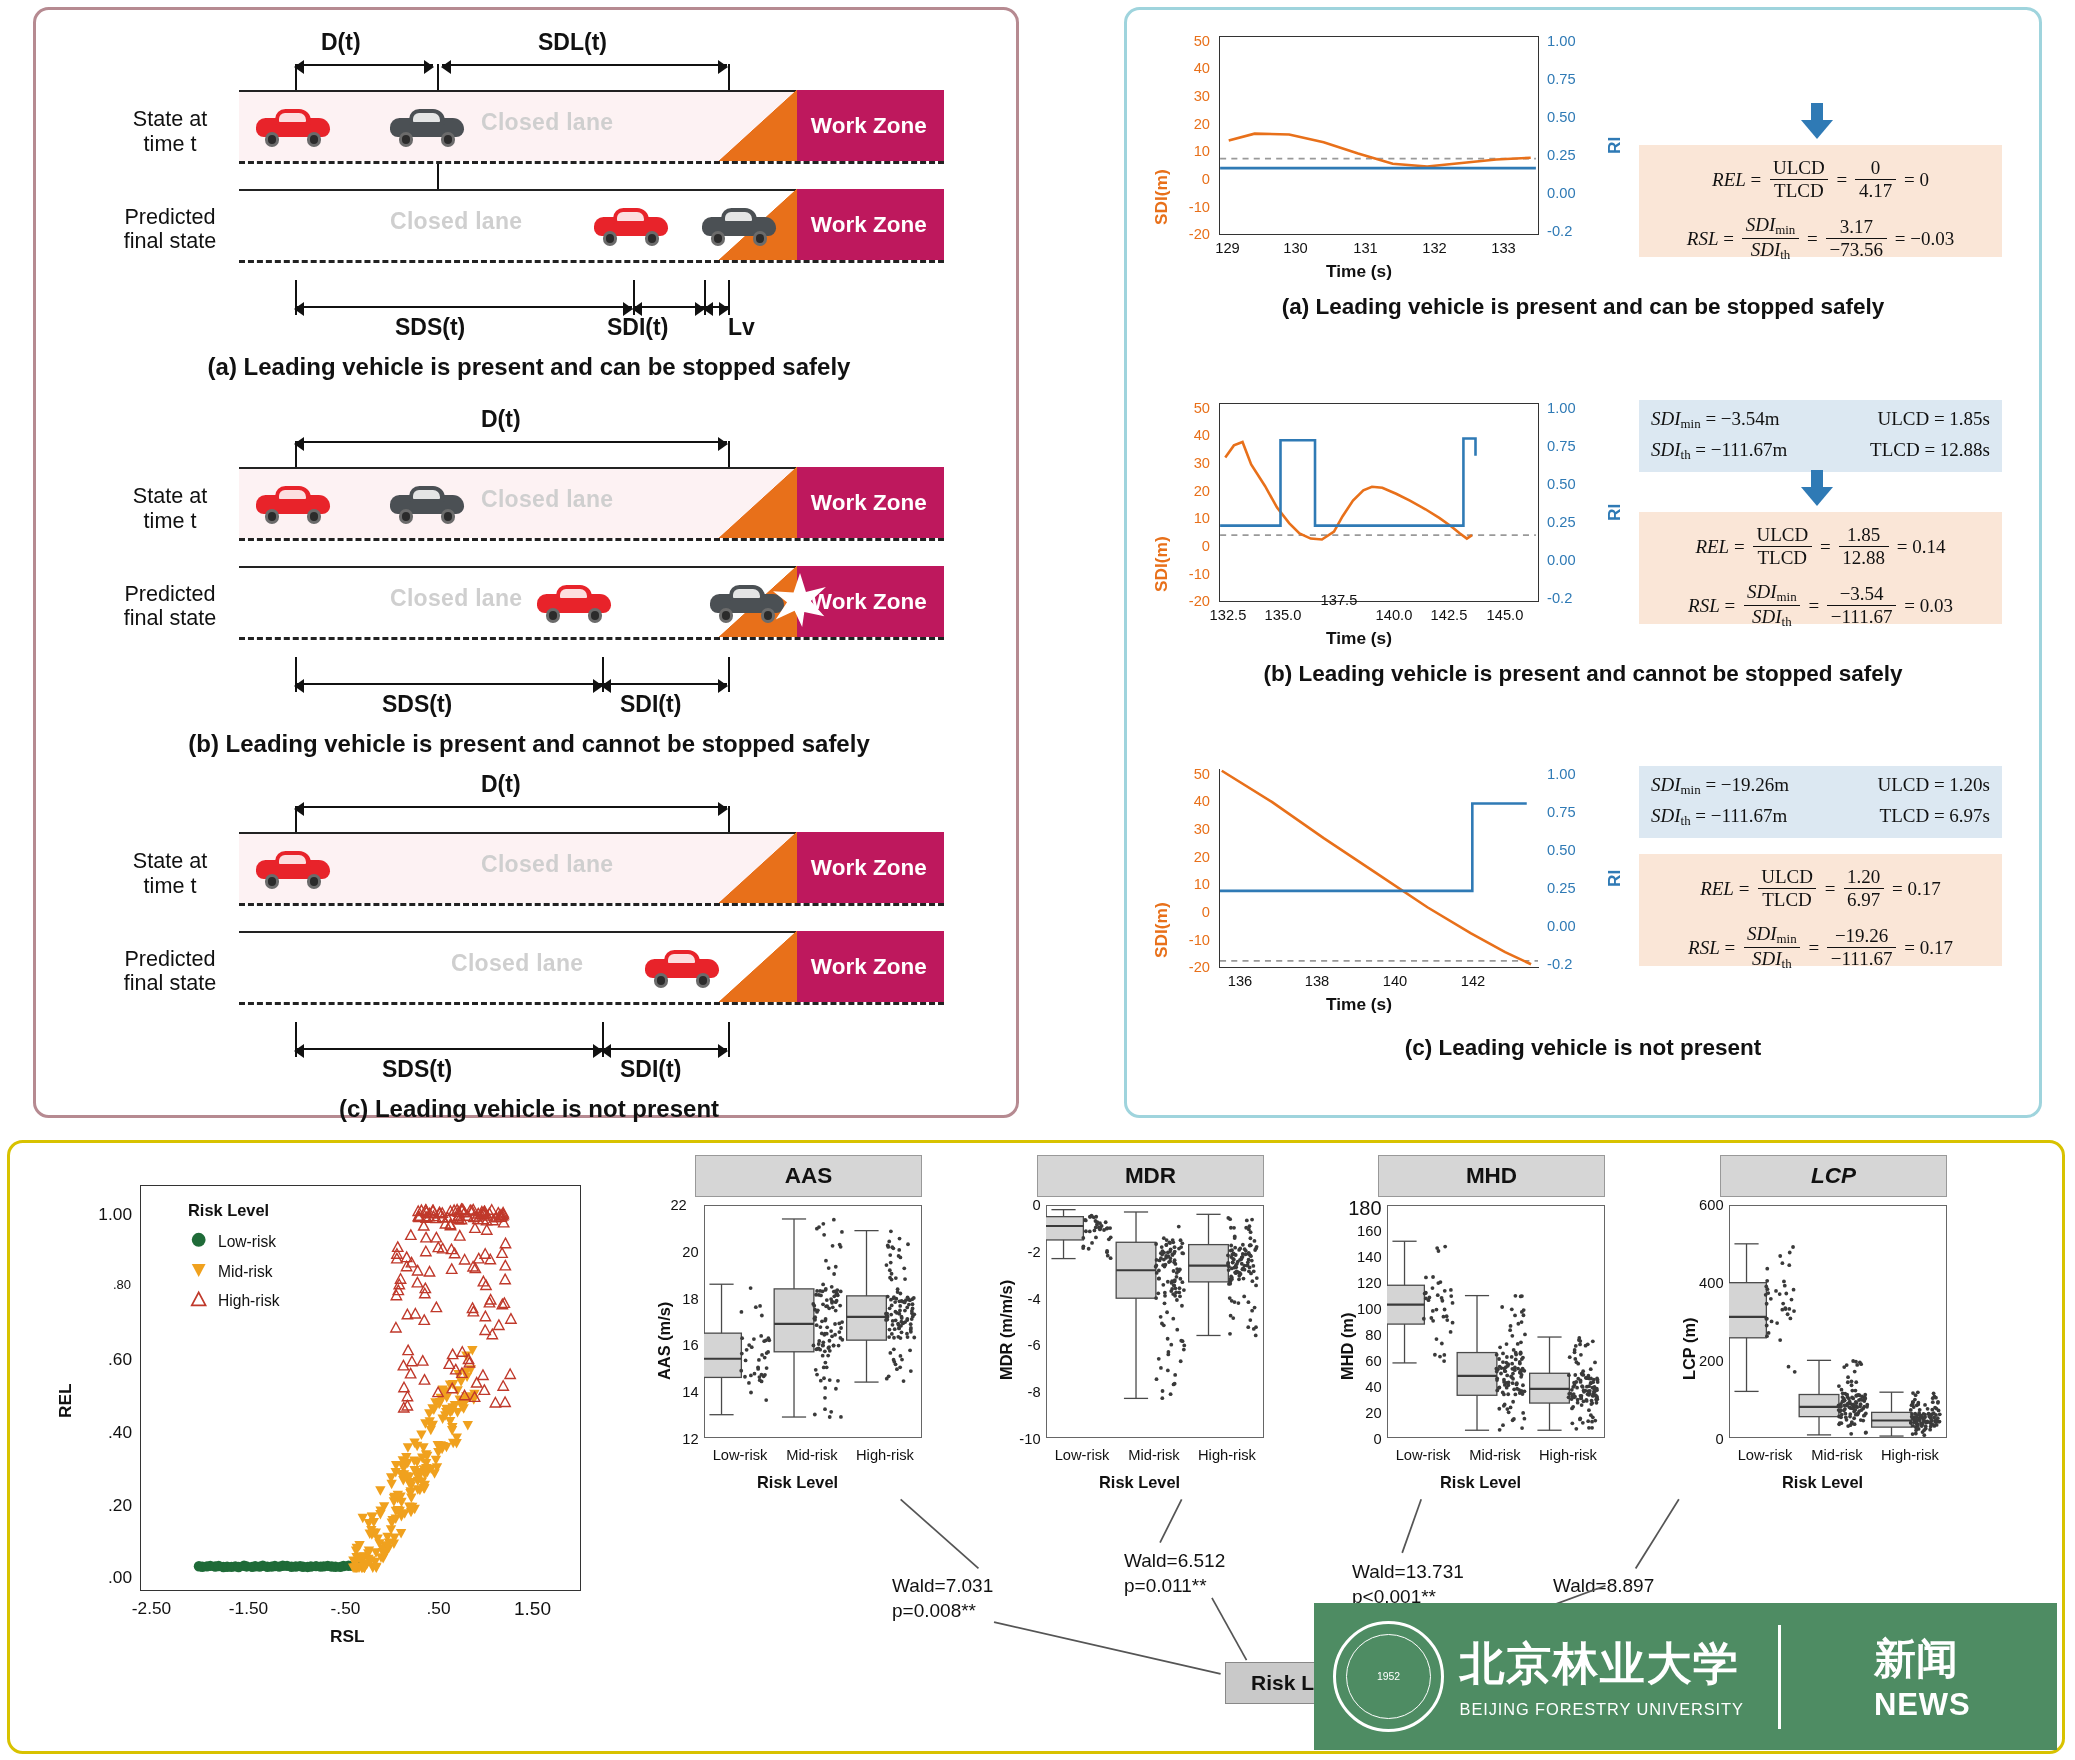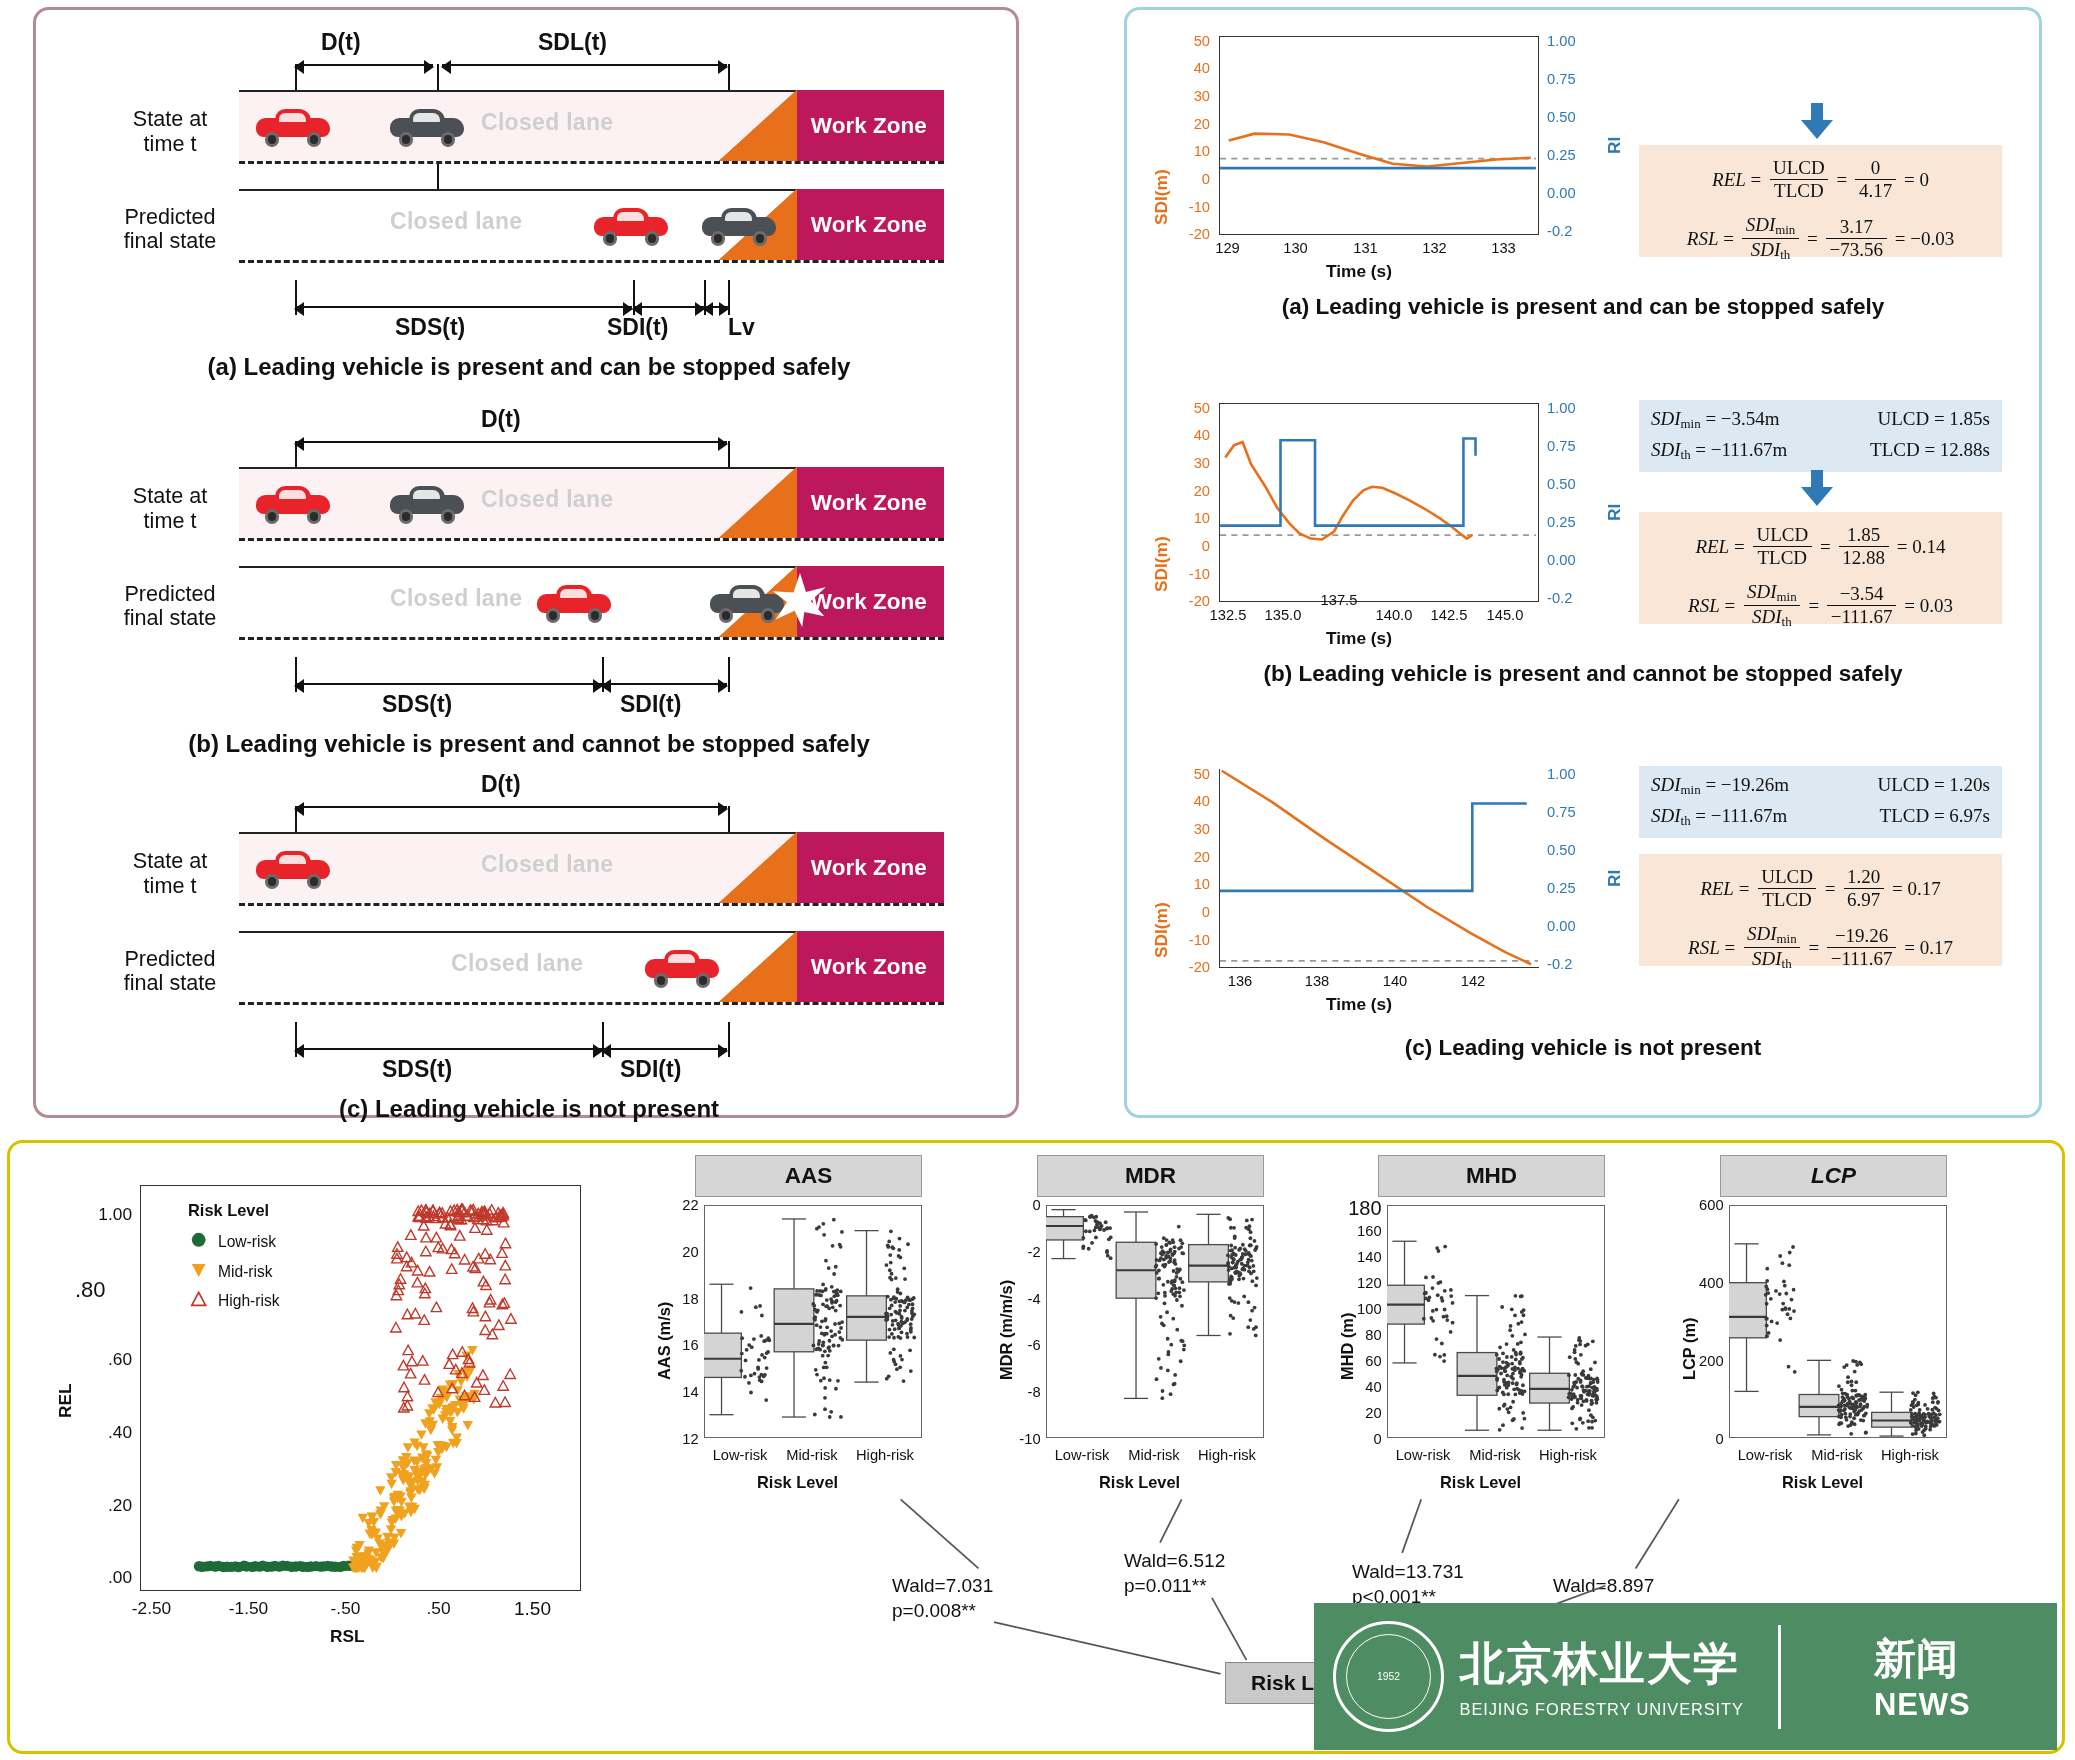--- a/index.html
+++ b/index.html
@@ -633,21 +633,21 @@
     </div>
     <div class="caption" style="left: 0; top: 285px; width: 912px; font-size: 22.5px;">(c) Leading vehicle is not present</div>
   </div>
 </div>
 
 <div class="panel" id="panel-bottom">
 
   <div style="position:absolute; left: 35px; top: 15.6px; width: 553px; height: 571px;">
     <div class="axis-title" style="left: 10.4px; top: 259px; transform: rotate(-90deg); transform-origin: left top;">REL</div>
     <div class="axis-text" style="left: 33px; top: 45px; width: 54px; text-align:right; font-size: 17.3px;">1.00</div>
-    <div class="axis-text" style="left: 30px; top: 118px; width: 54px; text-align:left; font-size: 22px;">.80</div>
+    <div class="axis-text" style="left: 50px; top: 118px; width: 54px; text-align:center; font-size: 13px;">.80</div>
     <div class="axis-text" style="left: 33px; top: 190px; width: 54px; text-align:right; font-size: 17.3px;">.60</div>
     <div class="axis-text" style="left: 33px; top: 263px; width: 54px; text-align:right; font-size: 17.3px;">.40</div>
     <div class="axis-text" style="left: 33px; top: 336px; width: 54px; text-align:right; font-size: 17.3px;">.20</div>
     <div class="axis-text" style="left: 33px; top: 408px; width: 54px; text-align:right; font-size: 17.3px;">.00</div>
 
     <div class="scatterbox" style="left: 95px; top: 26px; width: 441px; height: 406px;">
       <svg id="scatter-svg" width="438" height="403" viewBox="0 0 506 466">
           <circle cx="66.77259986282579" cy="439.73920014800376" r="6" fill="#1f6b38"></circle>
           <circle cx="70.66892133058984" cy="440.2572162358915" r="6" fill="#1f6b38"></circle>
           <circle cx="75.98745679012345" cy="439.8281599102351" r="6" fill="#1f6b38"></circle>
@@ -1047,21 +1047,21 @@
     <div class="axis-text" style="left: 363px; top: 439px; width: 61px; text-align:center; font-size: 17.3px;">.50</div>
     <div class="axis-text" style="left: 457px; top: 439px; width: 61px; text-align:center; font-size: 19px;">1.50</div>
     <div class="axis-title" style="left: 285px; top: 467px;">RSL</div>
   </div>
 
   <div id="boxplots-root" style="position:absolute; left: 640px; top: 12px; width: 1384px; height: 363px;">
       <div style="position: absolute; left: 0px; top: 0px; width: 294px; height: 363px;">
         <div class="boxhdr" style="left: 45px; top: 0px; width: 227px;">AAS</div>
         <div class="axis-title" style="left: 5.2px; top: 225px; font-size: 16.4px; transform: rotate(-90deg); transform-origin: left top; white-space: nowrap;">AAS (m/s)</div>
         <div class="boxplotframe" style="left: 54px; top: 50px; width: 218px; height: 233px;"></div>
-        <div class="axis-text" style="left: 8.6px; top: 42px; width: 40px; text-align: right; font-size: 14.7px;">22</div>
+        <div class="axis-text" style="left: 8.6px; top: 42px; width: 40px; text-align: center; font-size: 14.7px;">22</div>
         <div class="axis-text" style="left: 8.6px; top: 89px; width: 40px; text-align: right; font-size: 14.7px;">20</div>
         <div class="axis-text" style="left: 8.6px; top: 136px; width: 40px; text-align: right; font-size: 14.7px;">18</div>
         <div class="axis-text" style="left: 8.6px; top: 182px; width: 40px; text-align: right; font-size: 14.7px;">16</div>
         <div class="axis-text" style="left: 8.6px; top: 229px; width: 40px; text-align: right; font-size: 14.7px;">14</div>
         <div class="axis-text" style="left: 8.6px; top: 276px; width: 40px; text-align: right; font-size: 14.7px;">12</div>
         <svg width="218" height="233" style="position: absolute; left: 54px; top: 50px;" viewBox="0 0 252 270">
           <line x1="20" x2="20" y1="91.79999999999995" y2="243" stroke="#4a4a4a" stroke-width="1.5"></line>
           <line x1="6" x2="34" y1="91.79999999999995" y2="91.79999999999995" stroke="#4a4a4a" stroke-width="1.5"></line>
           <line x1="6" x2="34" y1="243" y2="243" stroke="#4a4a4a" stroke-width="1.5"></line>
           <rect x="-3" y="148.5" width="46" height="51.30000000000001" fill="#d4d4d4" stroke="#4a4a4a" stroke-width="1.5"></rect>

